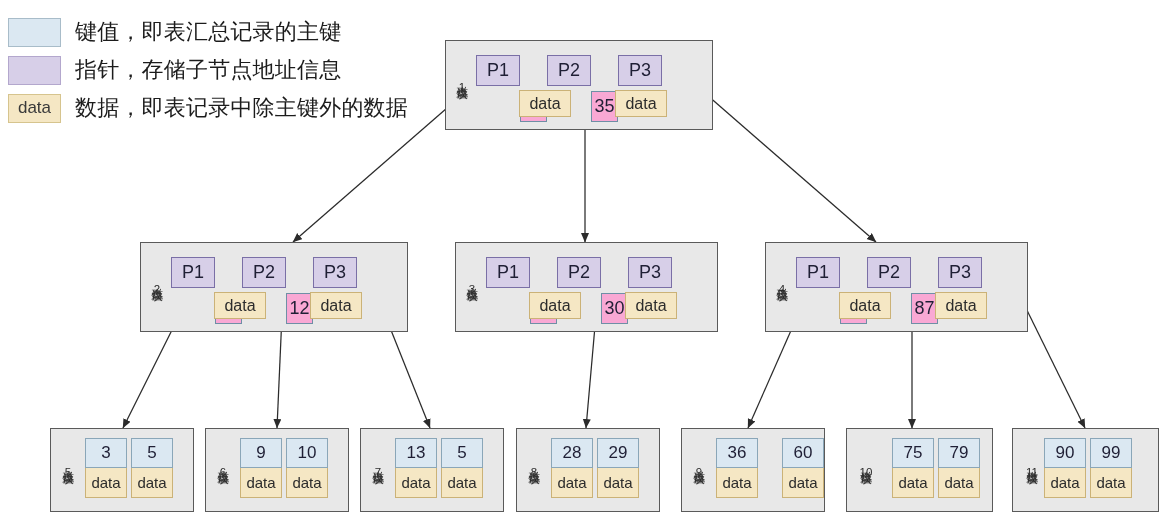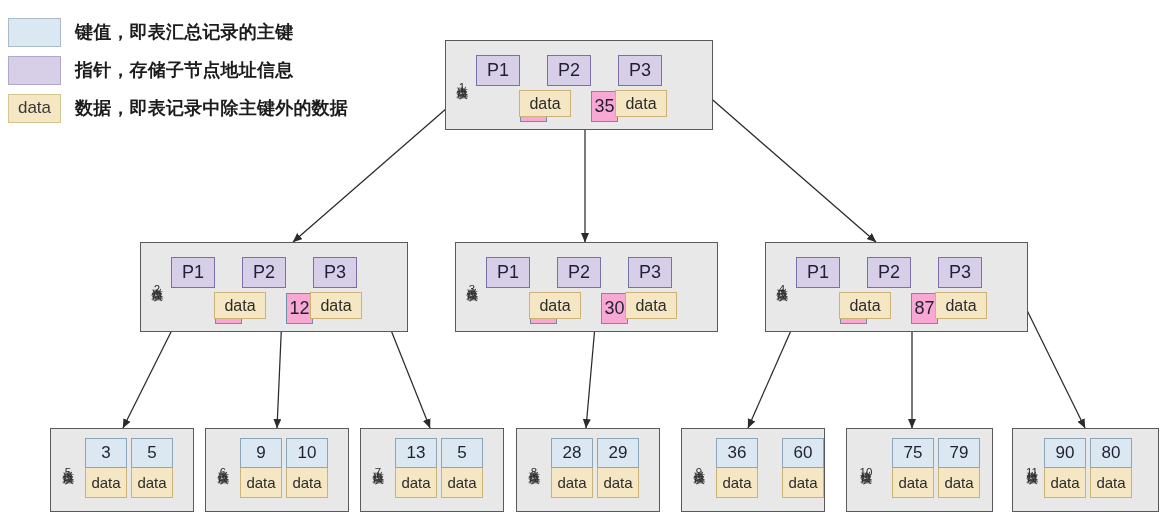--- a/index.html
+++ b/index.html
@@ -55,25 +55,24 @@
   .sw-data {
     background: #f5e7c4;
     border: 1px solid #d6c48e;
     display: flex;
     align-items: center;
     justify-content: center;
     font-size: 17px;
     color: #3a3a3a;
   }
   .legend-text {
-    font-size: 18px;
+    font-size: 22px;
     color: #1c1c1c;
     white-space: nowrap;
     letter-spacing: 0.2px;
-    font-weight: bold;
   }
 
   
   .node {
     position: absolute;
     box-sizing: border-box;
     background: #e8e8e8;
     border: 1px solid #5a5a5a;
     display: flex;
     align-items: flex-start;
@@ -406,17 +405,17 @@
   <div class="blk-label" style="height:64px; width:24px;">
     <span class="cjk">磁盘块</span>
     <span class="num">11</span>
   </div>
   <div class="leaf-body" style="margin-left:0;">
     <div class="leaf-col">
       <div class="leaf-key">90</div>
       <div class="leaf-data">data</div>
     </div>
     <div class="leaf-col">
-      <div class="leaf-key">80</div>
+      <div class="leaf-key">99</div>
       <div class="leaf-data">data</div>
     </div>
   </div>
 </div>
 
 </body></html>

